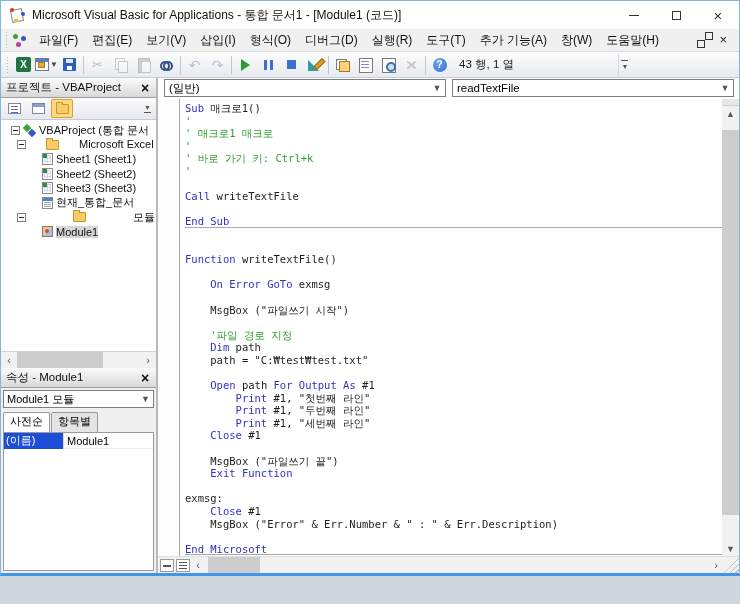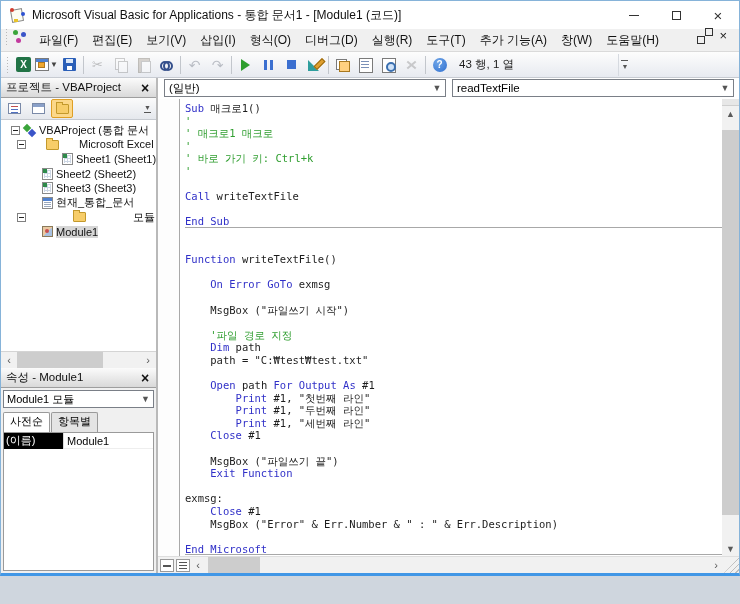--- a/index.html
+++ b/index.html
@@ -12,21 +12,21 @@
   .appicon .dot-r{position:absolute;left:1px;top:0;width:4px;height:4px;border-radius:50%;background:#d23b2e}
   .appicon .dot-b{position:absolute;right:1px;top:4px;width:4px;height:4px;border-radius:50%;background:#2e52d2}
   .appicon .dot-y{position:absolute;left:5px;bottom:1px;width:4px;height:3px;background:#e8c32a}
   .apptitle{font-size:12px;color:#101010;white-space:nowrap}
   .wbtns{margin-left:auto;display:flex;height:28px}
   .wbtn{width:42px;height:28px;display:flex;align-items:center;justify-content:center;color:#222}
   .ic-min{width:10px;height:1px;background:#333}
   .ic-max{width:9px;height:9px;border:1px solid #333}
   .ic-x{font-size:15px;line-height:1;color:#333}
   
-  .menubar{height:23px;flex:none;background:#f0f0f0;border-bottom:1px solid #dadada;display:flex;align-items:flex-start;font-size:12px;color:#111}
+  .menubar{height:23px;flex:none;background:#f0f0f0;border-bottom:1px solid #dadada;display:flex;align-items:center;font-size:12px;color:#111}
   .vgrip{width:5px;height:16px;margin:0 2px 0 3px;background:repeating-linear-gradient(#b9b9b9 0 1px,transparent 1px 3px);background-size:1px 100%;background-position:2px 0;background-repeat:no-repeat;flex:none}
   .menuvba{width:16px;height:14px;position:relative;margin:0 4px 0 1px;flex:none}
   .menuvba i{position:absolute;border-radius:50%}
   .menuvba .a{left:1px;top:1px;width:5px;height:5px;background:#3aa43a}
   .menuvba .b{right:2px;top:3px;width:5px;height:5px;background:#3a54c8}
   .menuvba .c{left:4px;bottom:0;width:5px;height:5px;background:#c23a9e}
   .menu-item{padding:3px 7px;white-space:nowrap}
   .mdi{margin-left:auto;display:flex;align-items:center;gap:14px;padding-right:12px}
   .mdi-min{width:8px;height:1px;background:#333}
   .ic-restore{width:10px;height:10px;position:relative}
@@ -122,21 +122,21 @@
   .hthumb{position:absolute;top:0;bottom:0;background:#cdcdcd}
   
   .pcombo{height:18px;flex:none;border:1px solid #7a7f87;background:#fff;margin:2px 2px;display:flex;align-items:center;font-size:11px;padding-left:3px}
   .pcombo .chev{margin-left:auto;width:15px;text-align:center;color:#555;font-size:9px}
   .ptabs{display:flex;padding:2px 2px 0;gap:1px;font-size:11px;flex:none}
   .ptab{padding:1px 6px 3px;border:1px solid #9a9a9a;border-bottom:none;background:#e4e4e4;border-radius:2px 2px 0 0;white-space:nowrap}
   .ptab.active{background:#fff}
   .pgrid{flex:1;background:#fff;border:1px solid #9a9a9a;margin:0 2px 2px;font-size:11px;overflow:hidden;min-height:0}
   .prow{display:flex;height:16px;align-items:center;border-bottom:1px solid #eee}
   .pname{width:60px;flex:none;padding:1px 2px;border-right:1px solid #dcdcdc;white-space:nowrap}
-  .pname.sel{background:#000000;color:#fff}
+  .pname.sel{background:#1d4ed8;color:#fff}
   .pval{flex:1;padding:1px 3px;white-space:nowrap}
   
   .codepane{flex:1;display:flex;flex-direction:column;background:#fff;min-width:0}
   .combos{height:21px;flex:none;display:flex;gap:6px;padding:1px 5px 2px 6px;align-items:center;background:#fff}
   .combo{flex:1;height:18px;border:1px solid #7a7f87;display:flex;align-items:center;font-size:11.5px;padding-left:4px;background:#fff;min-width:0}
   .combo .chev{margin-left:auto;width:16px;text-align:center;color:#555;font-size:9px;flex:none}
   .codewrap{flex:1;display:flex;min-height:0;background:#fff}
   .cmargin{width:22px;flex:none;background:#fdfdfd;border-right:1px solid #a9a9a9}
   .clines{flex:1;min-width:0;overflow:hidden;padding:3px 0 0 5px;font-family:"DejaVu Sans Mono","Liberation Mono",monospace;font-size:10.5px;line-height:12.6px}
   .cline{height:12.6px;white-space:pre}
@@ -306,21 +306,21 @@
           <div class="trow" style="padding-left: 10px;">
             <span class="texp"></span>
             <span class="ticon ic-proj"></span>
             <span class="tlabel">VBAProject (통합 문서</span>
           </div>
           <div class="trow" style="padding-left: 16px; gap: 17px;">
             <span class="texp"></span>
             <span class="ticon ic-folder"></span>
             <span class="tlabel">Microsoft Excel 개체</span>
           </div>
-          <div class="trow" style="padding-left: 61px;">
+          <div class="trow" style="padding-left: 41px;">
             <span class="ticon ic-sheet"></span>
             <span class="tlabel">Sheet1 (Sheet1)</span>
           </div>
           <div class="trow" style="padding-left: 41px;">
             <span class="ticon ic-sheet"></span>
             <span class="tlabel">Sheet2 (Sheet2)</span>
           </div>
           <div class="trow" style="padding-left: 41px;">
             <span class="ticon ic-sheet"></span>
             <span class="tlabel">Sheet3 (Sheet3)</span>

